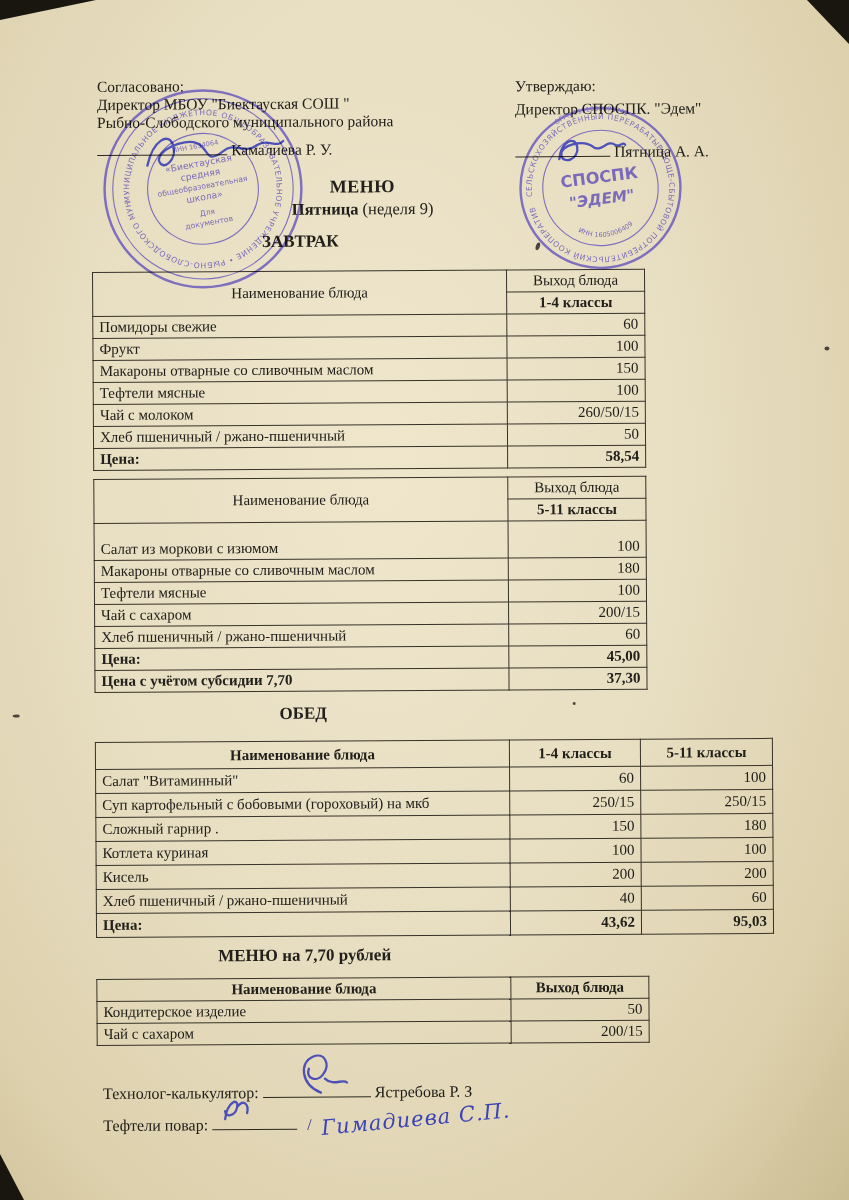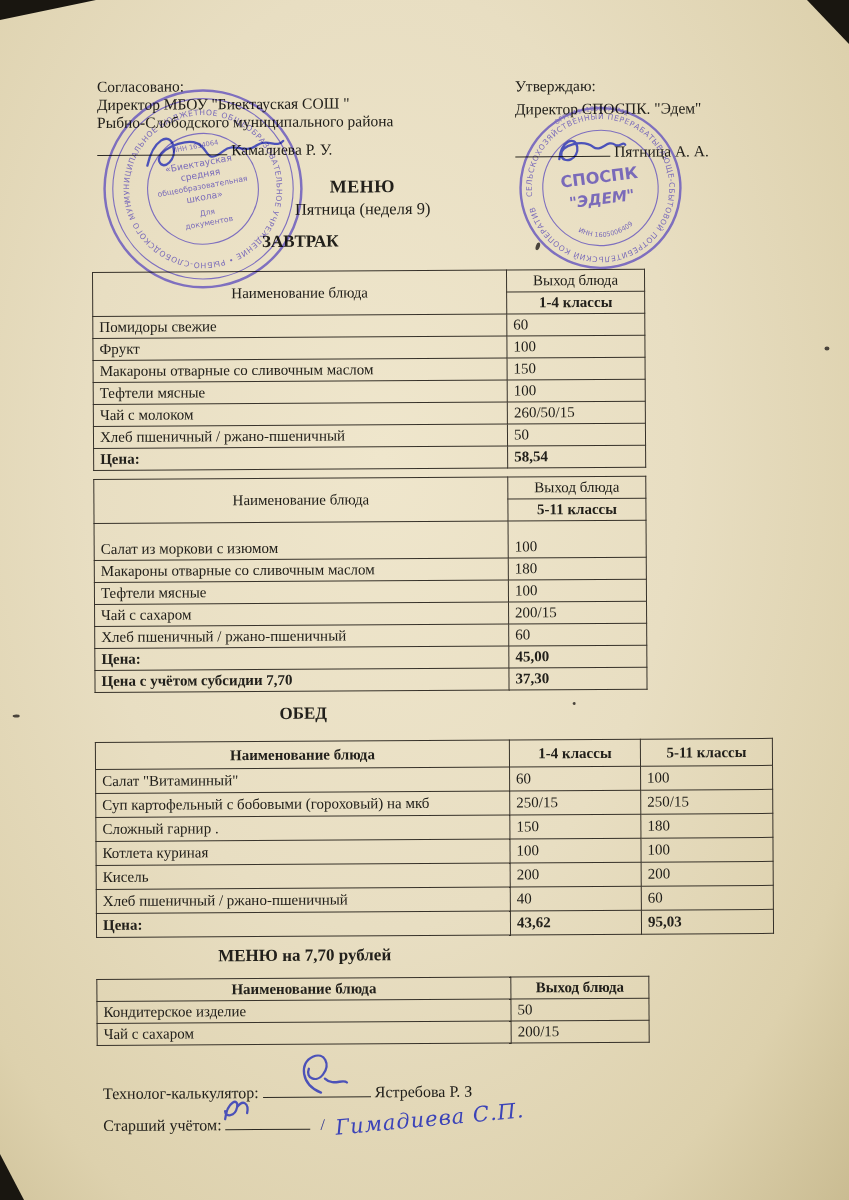--- a/index.html
+++ b/index.html
@@ -17,32 +17,32 @@
   .hdr-left{left:100px;top:76px}
   .hdr-right{left:518px;top:78px}
   .sigrow{margin-top:9px;white-space:nowrap}
   .hdr-right .l1{margin-top:5px}
   .hdr-right .sigrow{margin-top:24px}
   .uline{display:inline-block;border-bottom:1.2px solid #2b2822;height:14px;vertical-align:baseline}
 
   .title-wrap{position:absolute;left:95px;top:176px;width:540px;text-align:center}
   .title-main{font-weight:bold;font-size:18px;letter-spacing:.5px}
   .title-sub{font-size:16.5px;margin-top:2px}
-  .title-sub .d{font-weight:normal}
+  .title-sub .d{font-weight:bold}
 
   .heading{position:absolute;left:95px;width:415px;text-align:center;font-weight:bold;font-size:17px}
   .h-breakfast{top:231px}
   .h-lunch{top:703px}
   .h-m770{top:945px}
 
   .tbl{position:absolute;border-collapse:collapse;table-layout:fixed}
   .tbl td{border:1.2px solid #37322a;font-size:15px;padding:0 6px;height:21px;vertical-align:middle;overflow:hidden;white-space:nowrap}
   .tbl .hc{text-align:center}
   .tbl .name{text-align:left}
-  .tbl .val{text-align:left}
+  .tbl .val{text-align:right}
   .bold td{font-weight:bold}
   .b{font-weight:bold}
   .t1{left:94px;top:270px;width:552px}
   .t2{left:94px;top:477px;width:552px}
   .t2 .tall td{height:34px;vertical-align:bottom;padding-bottom:2px}
   .t3{left:94px;top:740px;width:677px}
   .t3 td{height:23px}
   .t3 .hrow td{font-weight:bold;height:26px}
   .t4{left:94px;top:977px;width:552px}
   .t4 .hrow td{font-weight:bold}
@@ -254,21 +254,21 @@
           </tr>
     </tbody>
       </table>
 
     <div class="foot f-tech">
       <span>Технолог-калькулятор:</span>
       <span class="uline" style="width:108px"></span>
       <span>Ястребова Р. З</span>
     </div>
     <div class="foot f-chef">
-      <span>Старший учётом:</span>
+      <span>Тефтели повар:</span>
       <span class="uline" style="width:85px"></span>
       <span class="slash">/</span>
       <span class="handwrite">Гимадиева С.П.</span>
     </div>
 
     <svg class="stamp stamp-left" width="205" height="205" viewBox="0 0 200 200">
       <defs>
         <path id="lring" d="M 28,100 A 72,72 0 1,1 172,100 A 72,72 0 1,1 28,100"></path>
       </defs>
       <circle cx="100" cy="100" r="96" class="st"></circle>

